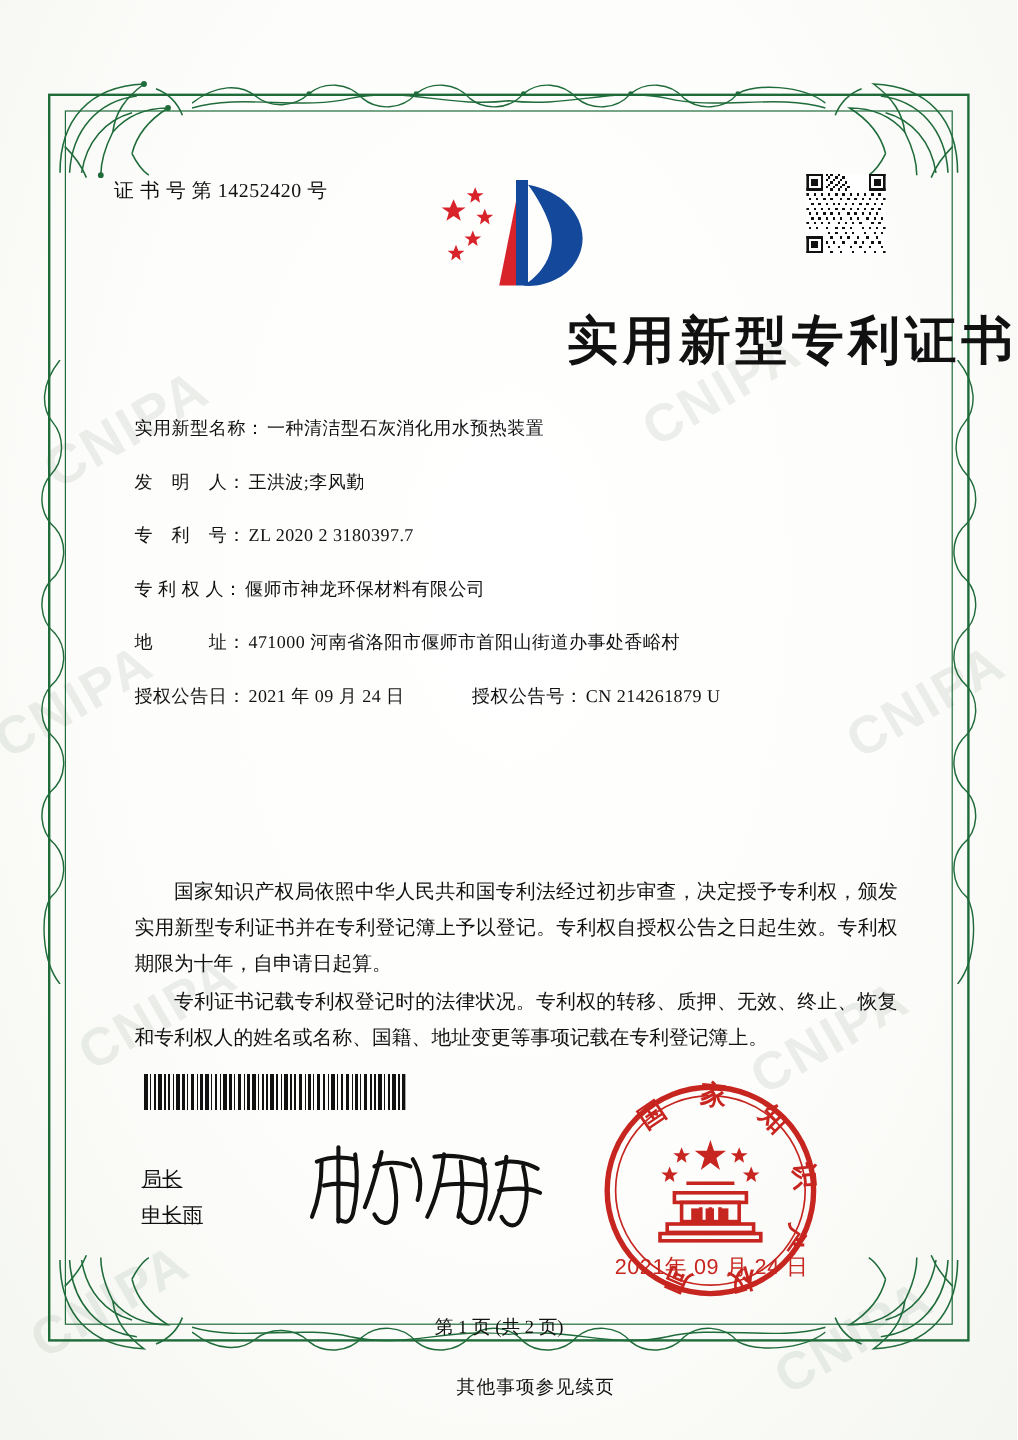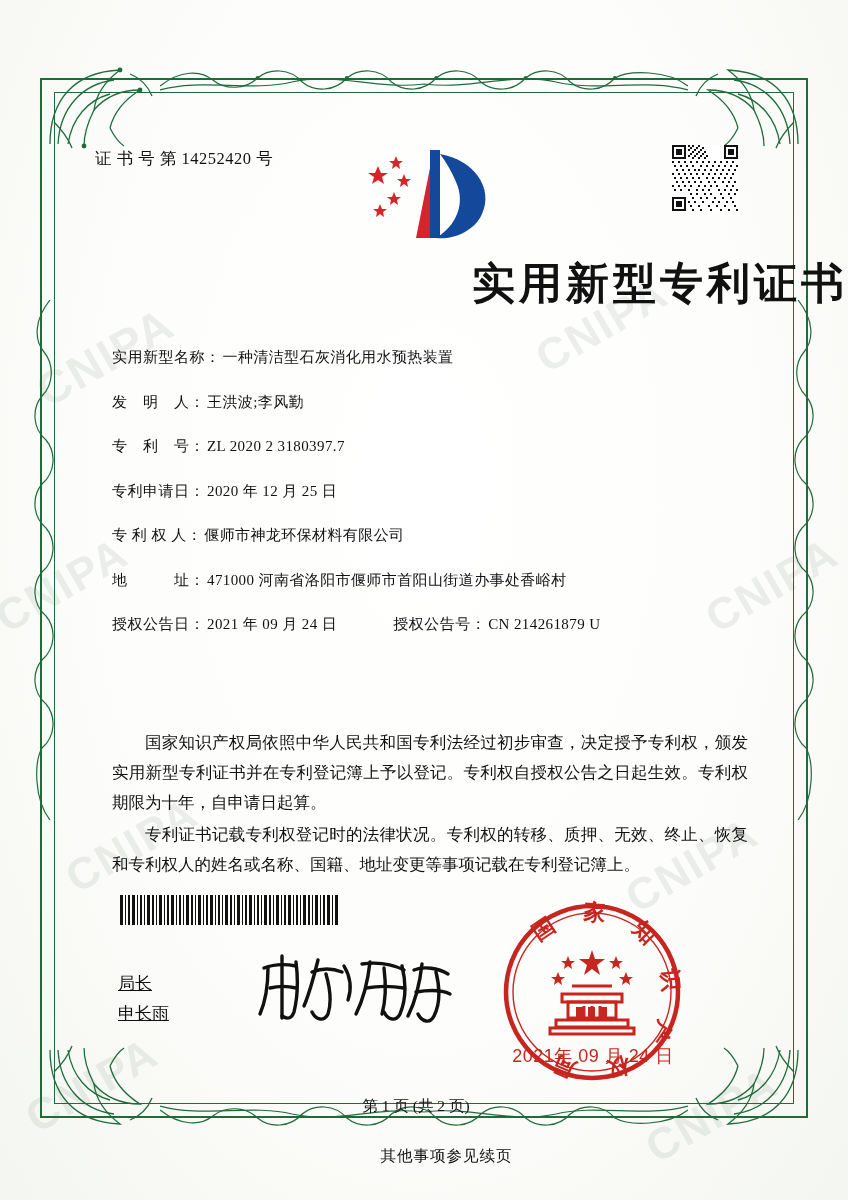--- a/index.html
+++ b/index.html
@@ -470,24 +470,20 @@
     </div>
     <div class="row">
       <span class="lbl">发　明　人：</span>
       <span class="val">王洪波;李风勤</span>
     </div>
     <div class="row">
       <span class="lbl">专　利　号：</span>
       <span class="val">ZL 2020 2 3180397.7</span>
     </div>
     <div class="row">
-      <span class="lbl">专利申请日：</span>
-      <span class="val">2020 年 12 月 25 日</span>
-    </div>
-    <div class="row">
       <span class="lbl">专 利 权 人：</span>
       <span class="val">偃师市神龙环保材料有限公司</span>
     </div>
     <div class="row">
       <span class="lbl">地　　　址：</span>
       <span class="val">471000 河南省洛阳市偃师市首阳山街道办事处香峪村</span>
     </div>
     <div class="row">
       <span class="lbl">授权公告日：</span>
       <span class="val">2021 年 09 月 24 日</span>

